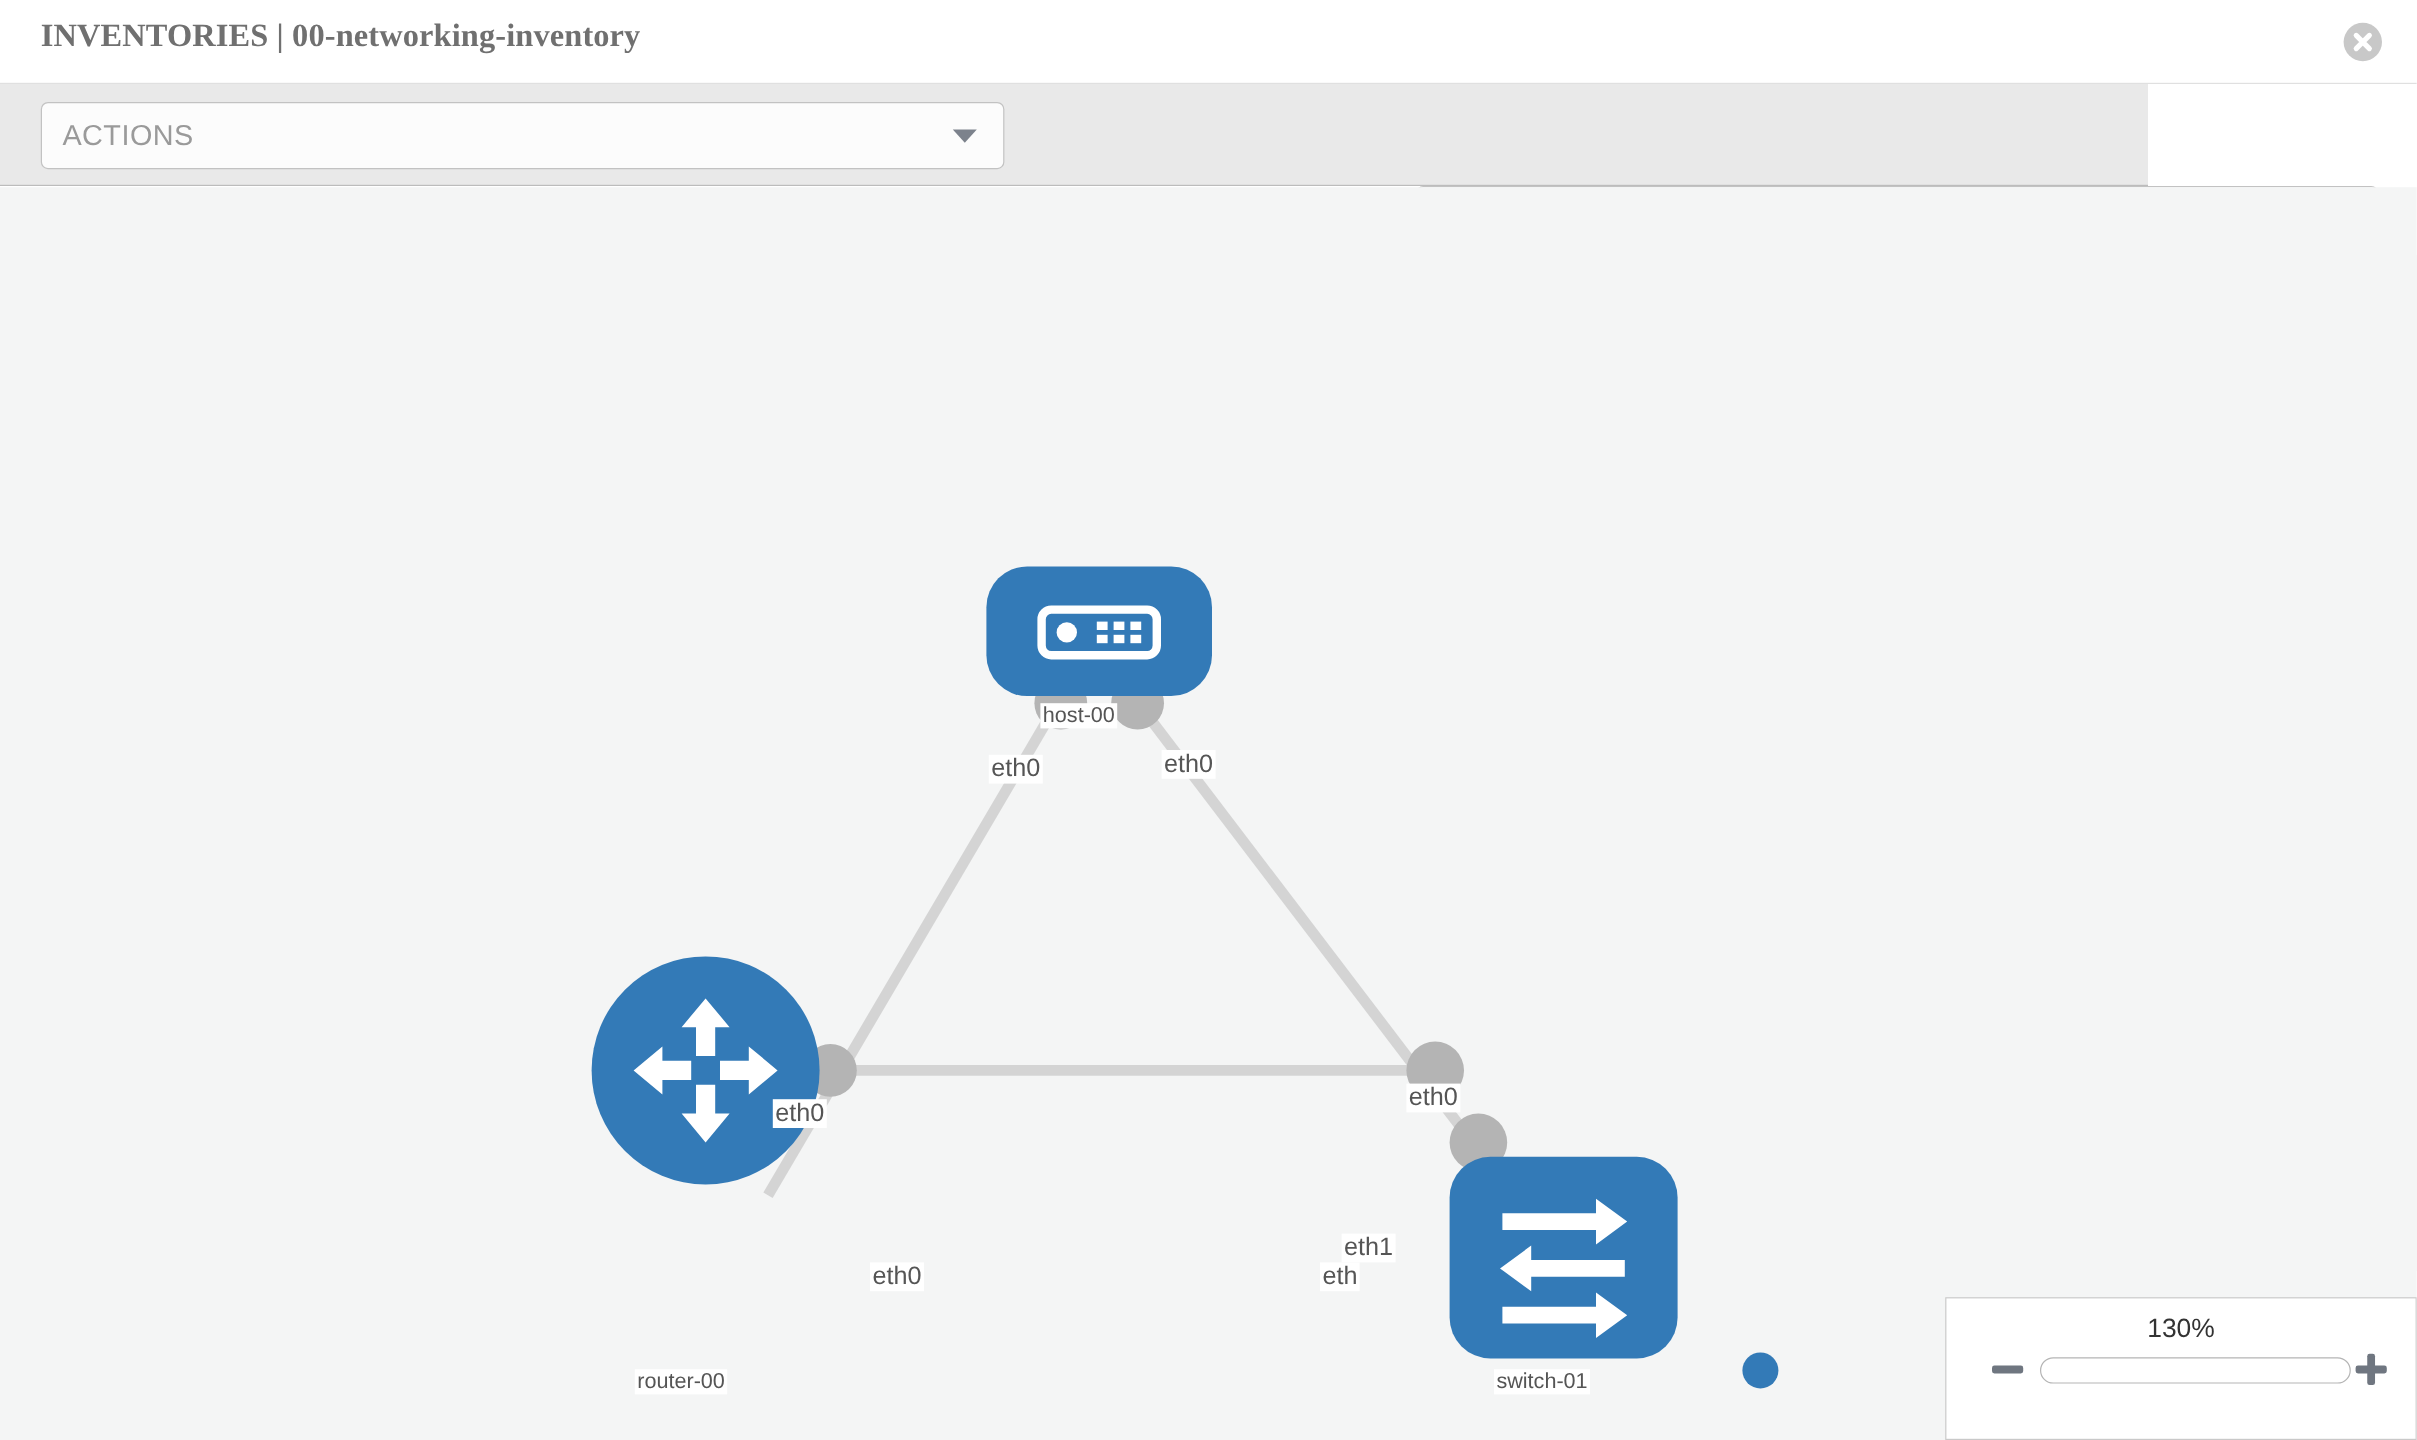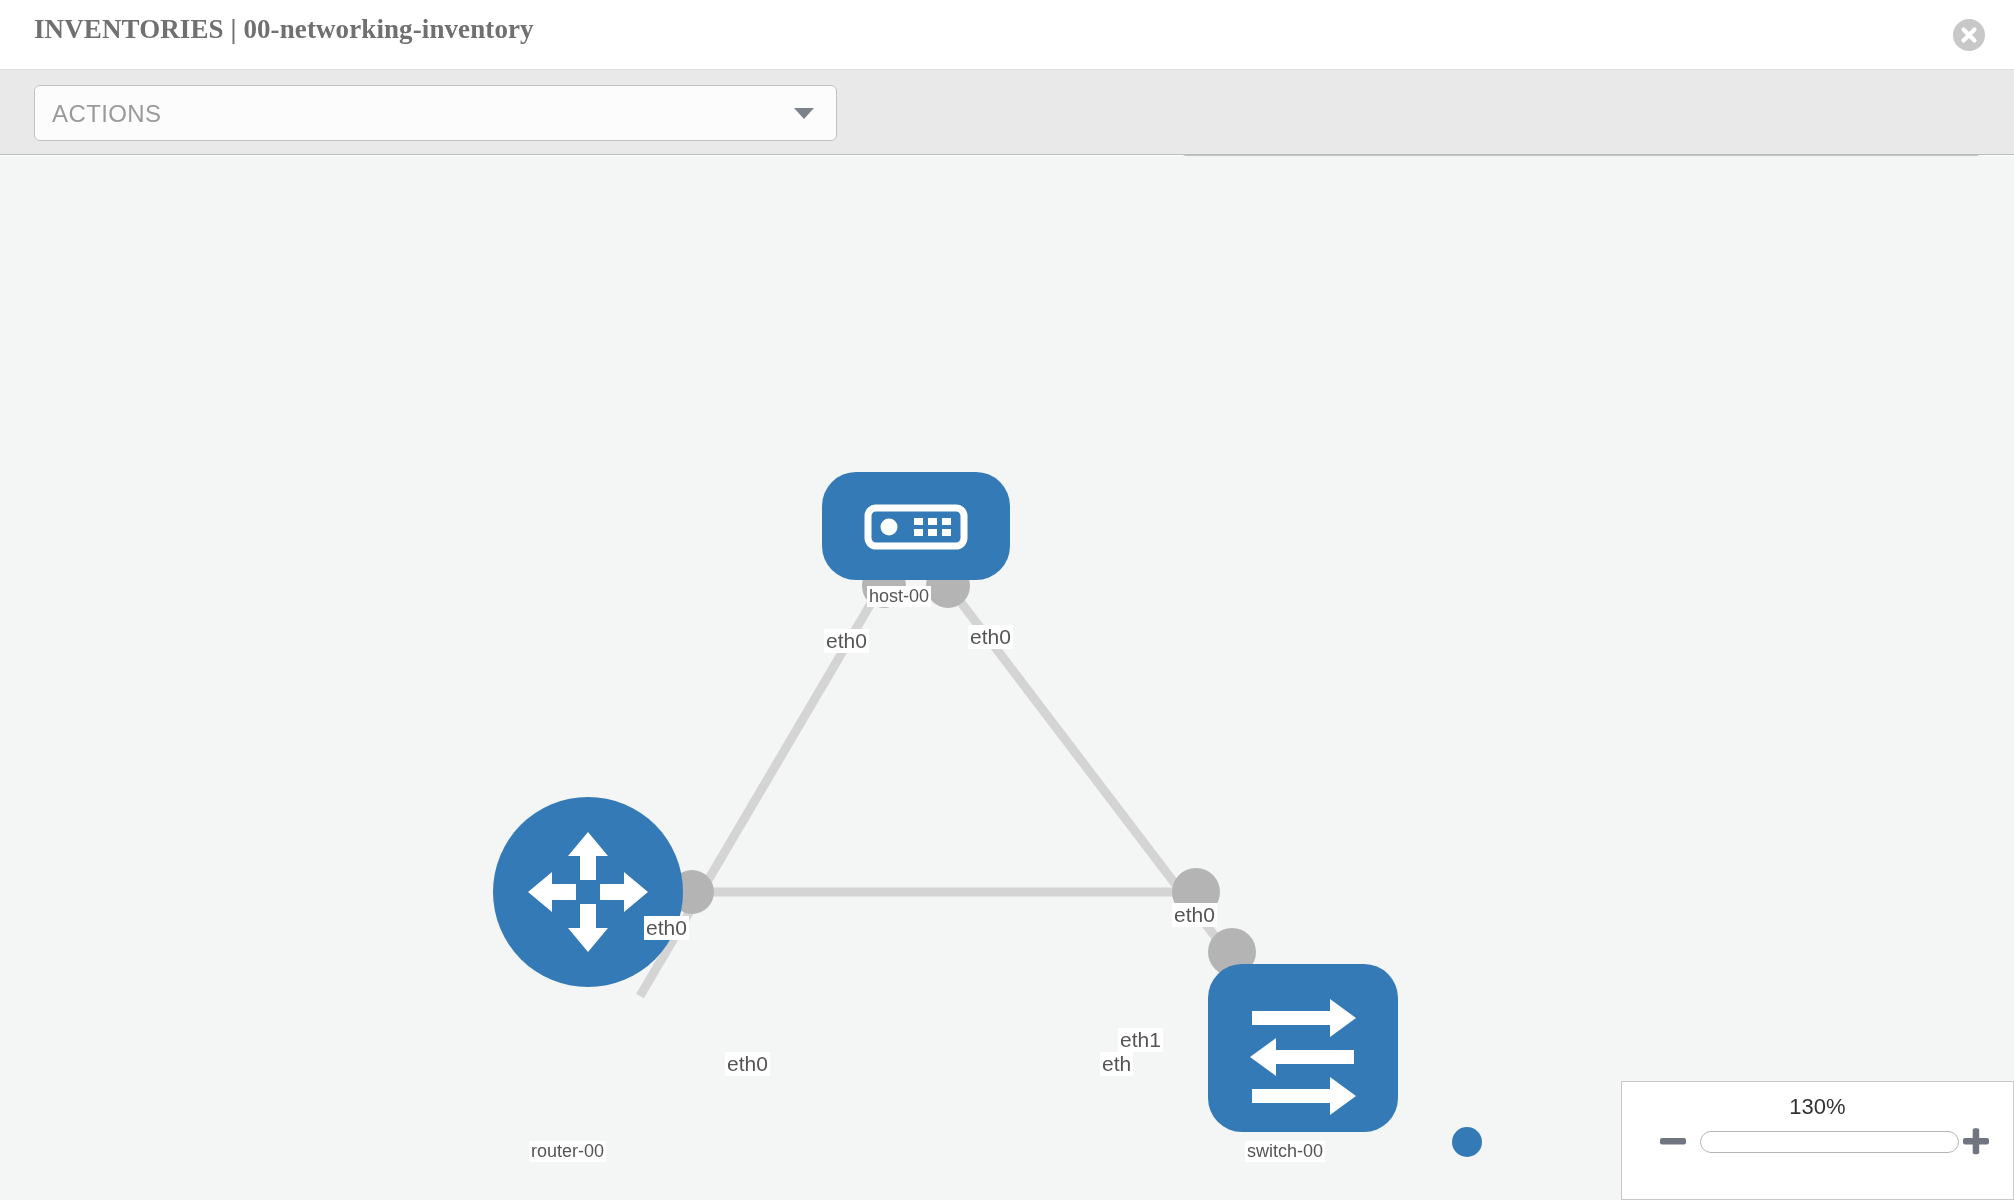--- a/index.html
+++ b/index.html
@@ -43,21 +43,21 @@
     position: absolute;
     right: 28px; top: 18px;
     width: 34px; height: 34px;
     cursor: pointer;
   }
 
   
   .toolbar {
     position: absolute;
     left: 0; top: 70px;
-    width: 2014px;
+    width: 1790px;
     height: 85px;
     background: #e9e9e9;
     border-bottom: 1px solid #bcbcbc;
     text-align: center;
   }
   .actions-select {
     position: absolute;
     left: 34px; top: 15px;
     width: 803px; height: 56px;
     background: #fcfcfc;
@@ -275,21 +275,21 @@
         <path d="M1252 855 L1330 855 L1330 843 L1356 862 L1330 881 L1330 869 L1252 869 Z" fill="#ffffff"></path>
 
         <path d="M1354 894 L1276 894 L1276 882 L1250 901 L1276 920 L1276 908 L1354 908 Z" fill="#ffffff"></path>
 
         <path d="M1252 933 L1330 933 L1330 921 L1356 940 L1330 959 L1330 947 L1252 947 Z" fill="#ffffff"></path>
       </g>
     </svg>
 
     <div class="node-label" style="left:867px; top:430px;">host-00</div>
     <div class="node-label" style="left:529px; top:985px;">router-00</div>
-    <div class="node-label" style="left:1245px; top:985px;">switch-00</div>
+    <div class="node-label" style="left:1245px; top:985px;">switch-01</div>
 
     <div class="edge-label" style="left:824px; top:449px;">eth0</div>
     <div class="edge-label" style="left:968px; top:445px;">eth0</div>
     <div class="edge-label" style="left:644px; top:736px;">eth0</div>
     <div class="edge-label" style="left:1172px; top:723px;">eth0</div>
     <div class="edge-label" style="left:725px; top:872px;">eth0</div>
     <div class="edge-label" style="left:1100px; top:872px;">eth</div>
     <div class="edge-label" style="left:1118px; top:848px;">eth1</div>
   </div>
 

